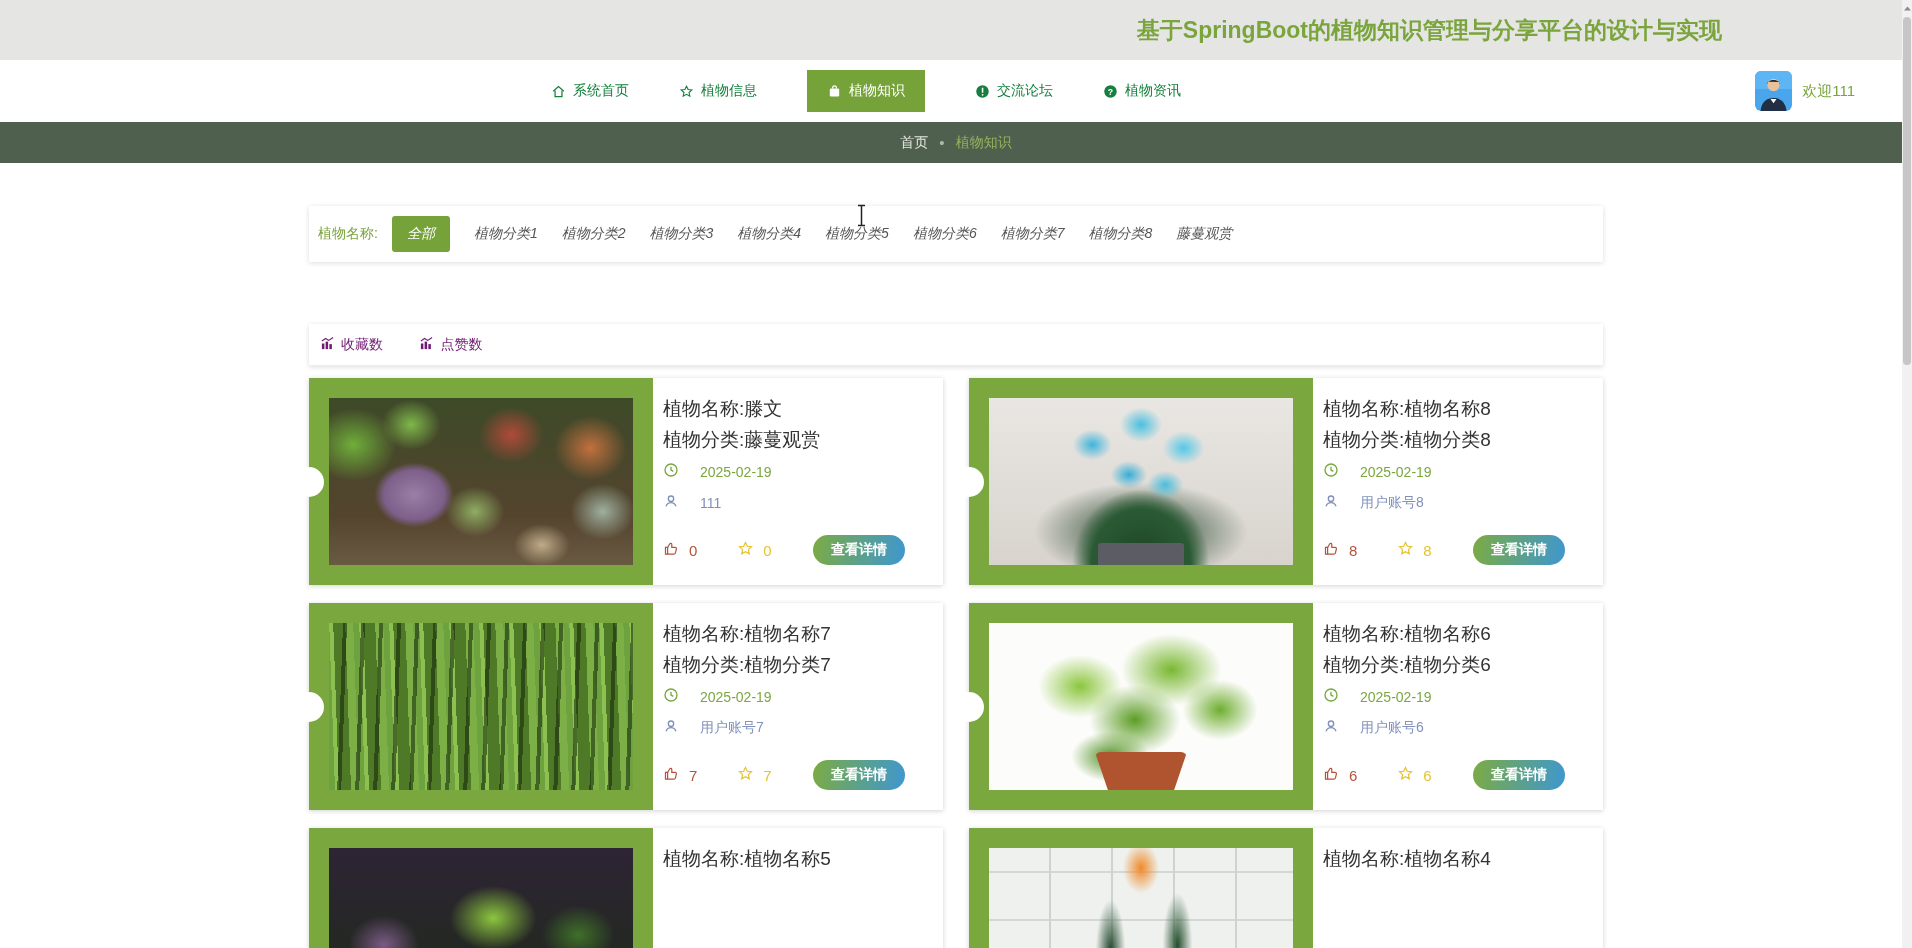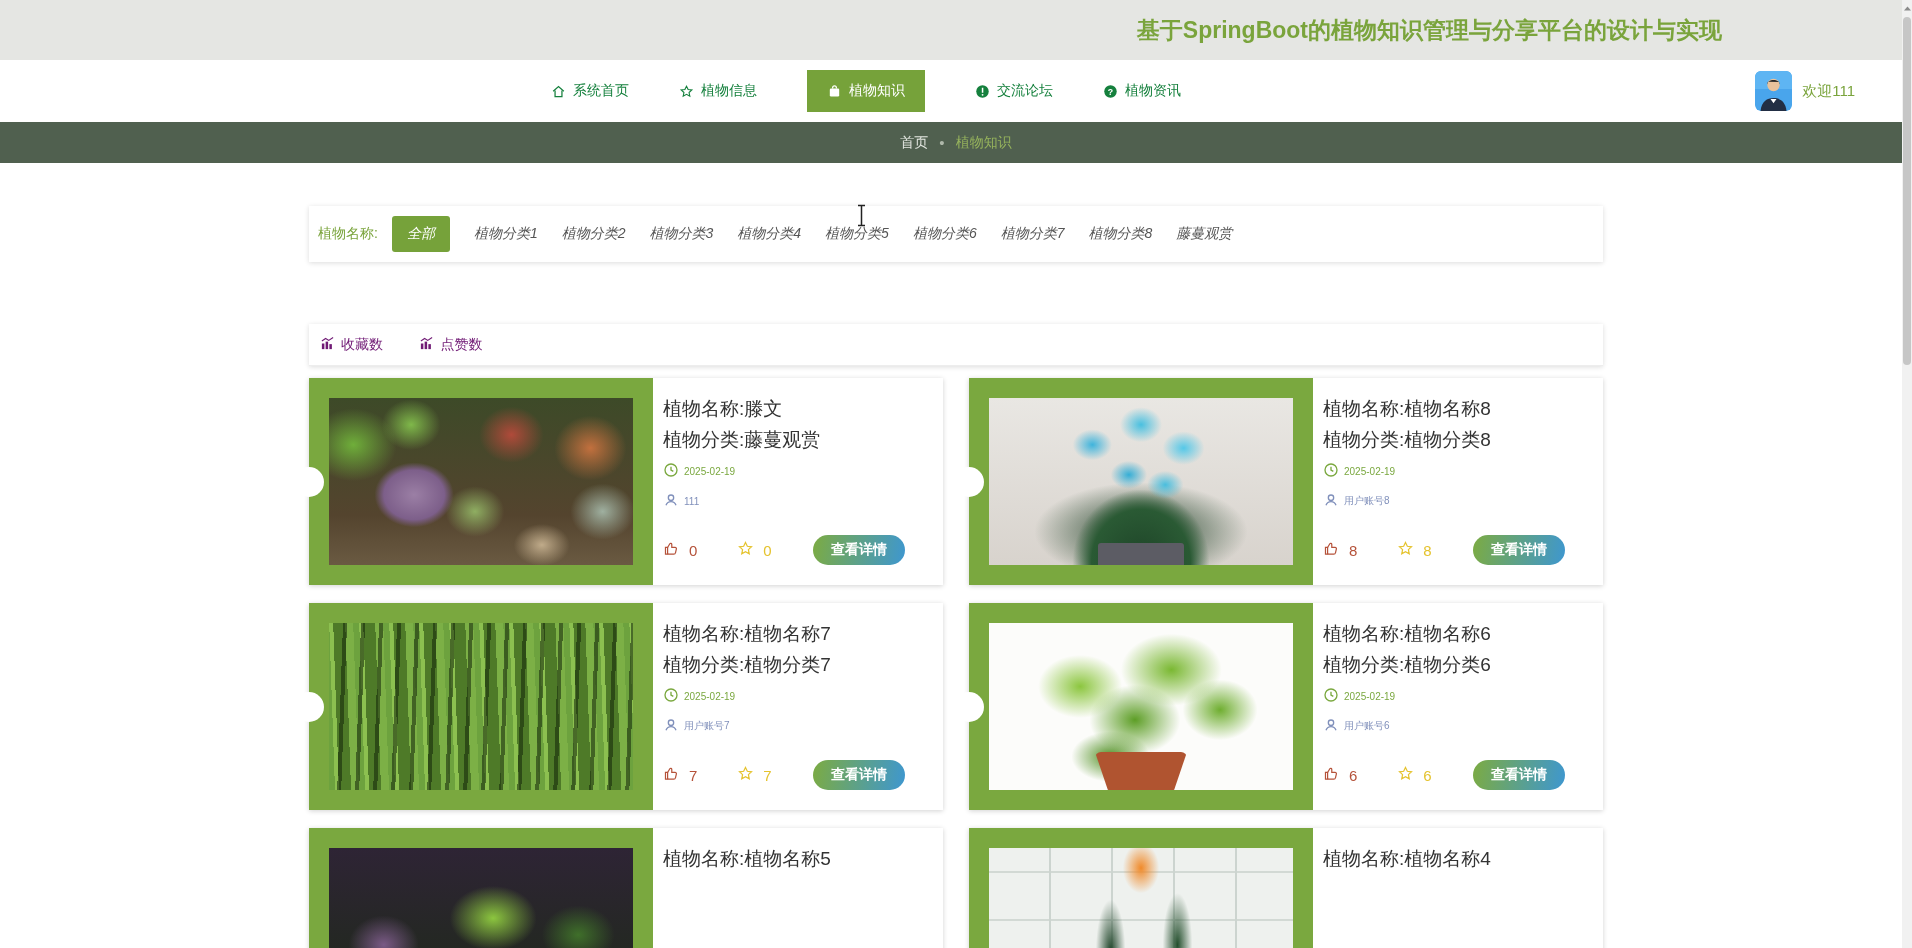--- a/index.html
+++ b/index.html
@@ -62,21 +62,21 @@
            column-gap:26px; row-gap:18px; }
   .card { background:#fff; height:207px; box-shadow:0 1px 5px rgba(0,0,0,.18);
           display:flex; position:relative; }
   .imgwrap { width:344px; flex-shrink:0; background:#7aa83f; padding:20px; position:relative; }
   .notch { position:absolute; left:-15px; top:50%; transform:translateY(-50%);
            width:30px; height:30px; border-radius:50%; background:#fff; }
   .photo { width:100%; height:100%; position:relative; overflow:hidden; cursor:pointer; }
 
   .info { flex:1; padding:20px 24px 16px 10px; position:relative; }
   .info-title { font-size:19px; color:#333; line-height:21px; margin-bottom:10px; }
-  .meta { font-size:10px; display:flex; align-items:center; gap:5px; margin-top:12px; }
+  .meta { font-size:14px; display:flex; align-items:center; gap:21px; margin-top:12px; }
   .meta-date { color:#7aa83f; }
   .meta-user { color:#8090bb; }
   .bottom-row { position:absolute; left:10px; right:38px; bottom:20px;
                 display:flex; align-items:center; }
   .count { font-size:15px; display:flex; align-items:center; gap:9px; }
   .count-like { color:#b5523a; }
   .count-fav  { color:#e5c32e; margin-left:40px; }
   .detail-btn { margin-left:auto; width:92px; height:30px; border:none; border-radius:15px;
                 background:linear-gradient(100deg,#7cab42,#3e97d0); color:#fff; font-size:14px;
                 font-weight:bold; cursor:pointer; font-family:"Liberation Sans", sans-serif; }

